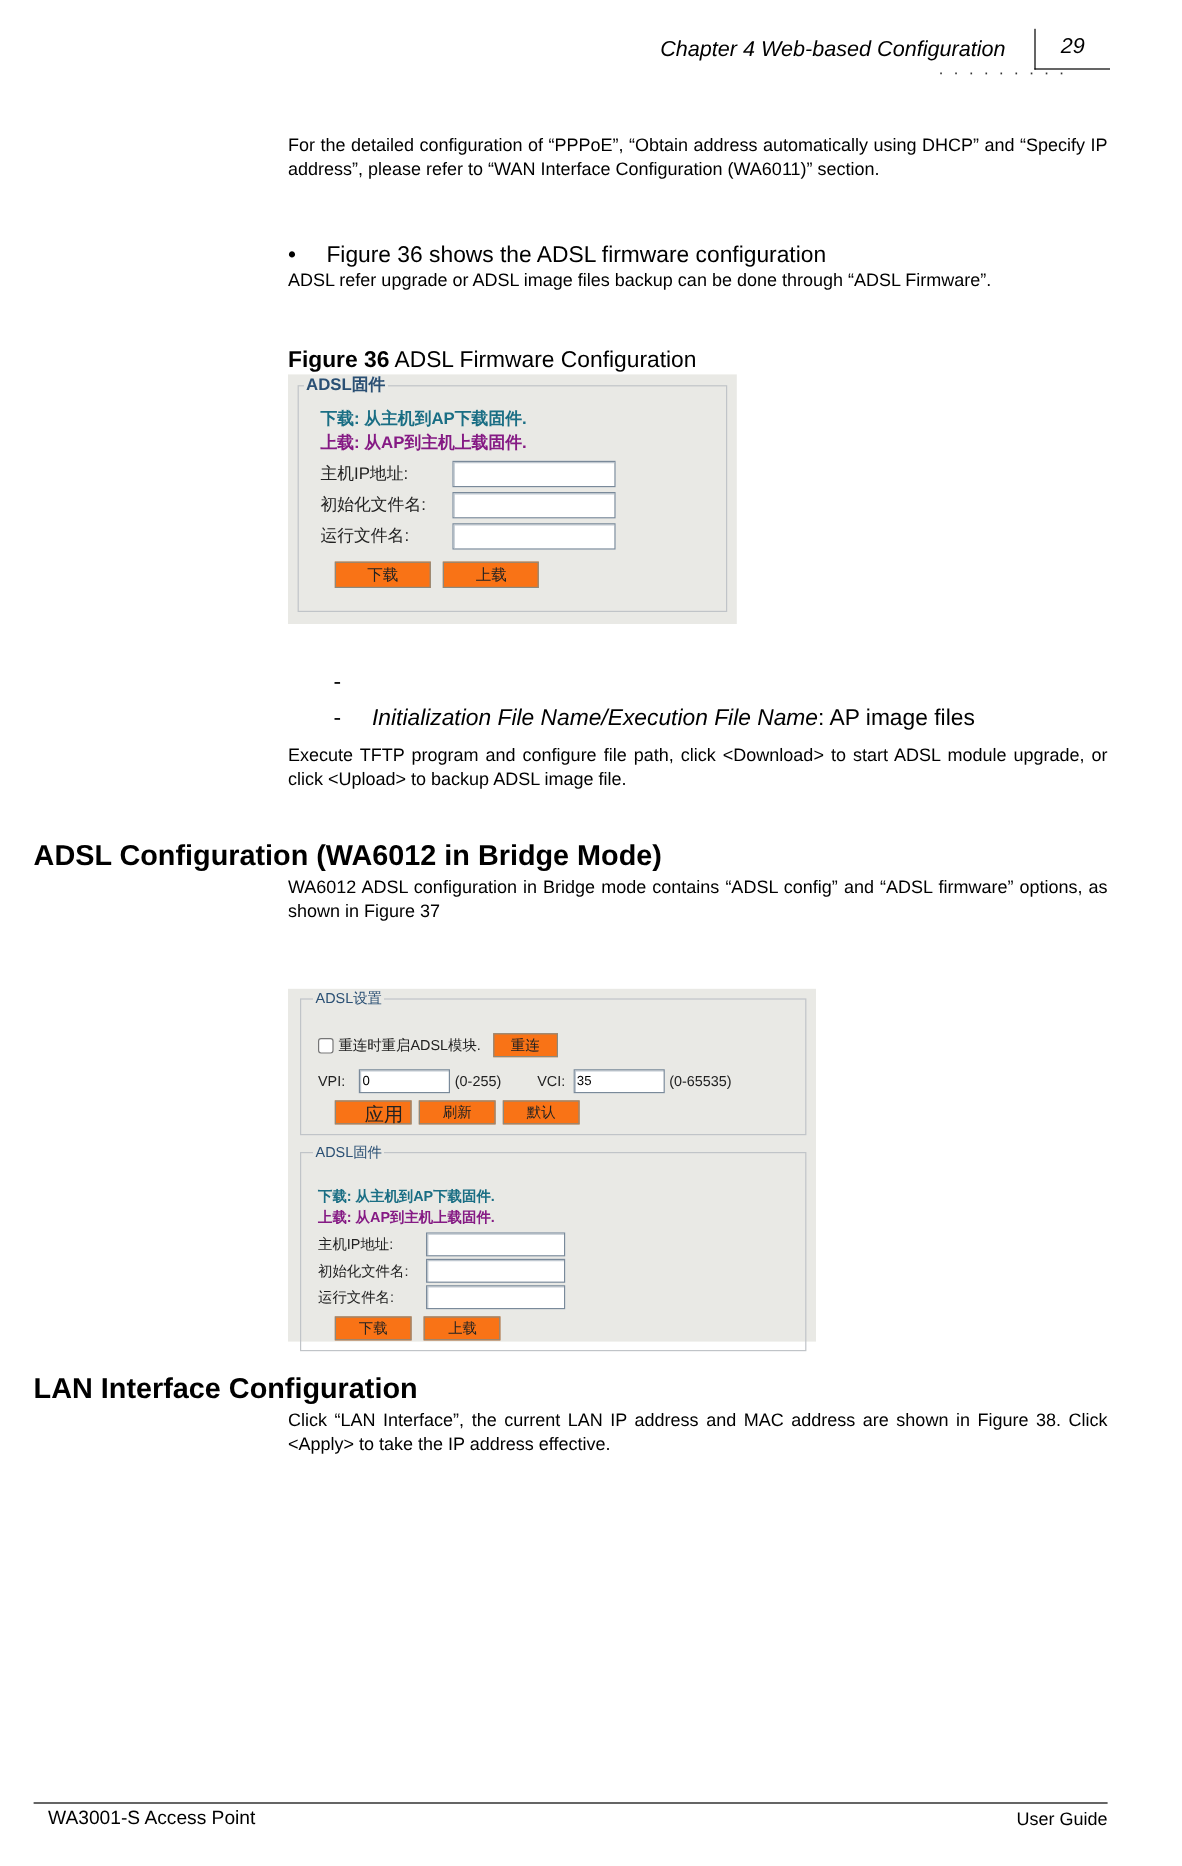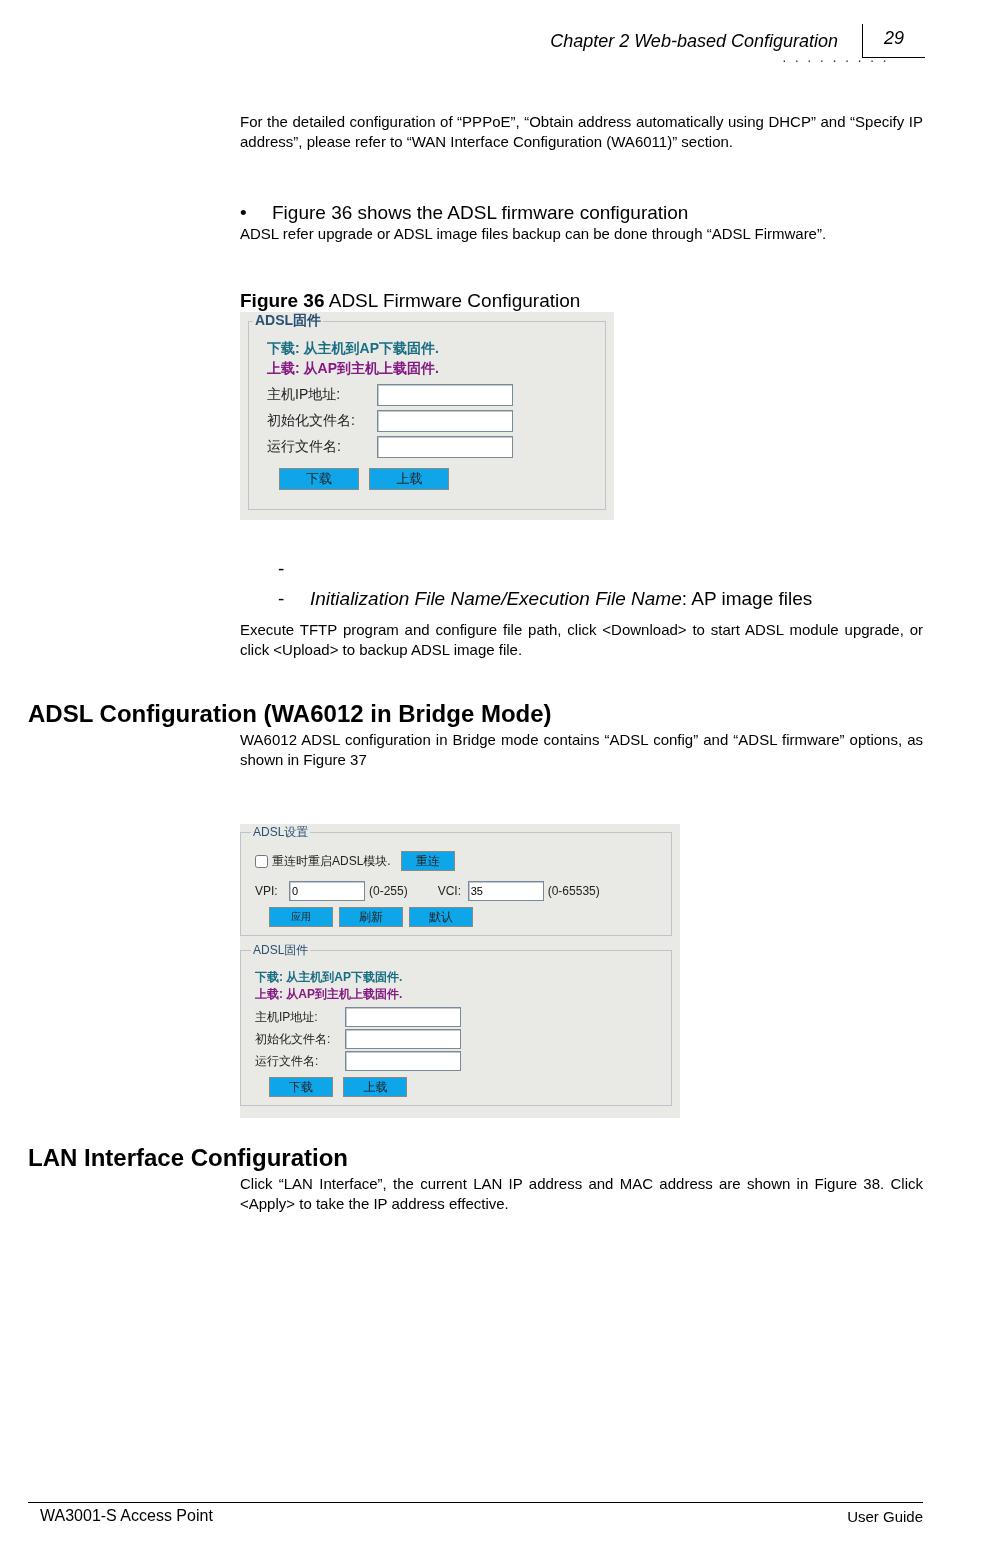--- a/index.html
+++ b/index.html
@@ -85,39 +85,39 @@
   .fig36 .frow .lbl { width: 110px; }
   .fig36 .frow input {
     width: 130px; height: 18px;
     border: 1px solid #7a8a9a; background: #fff;
     box-shadow: inset 1px 1px 0 #c0c8d0;
     font-size: 12px;
   }
   .fig36 .btnrow { margin: 10px 0 0 30px; }
   .fig36 button, .fig37 button {
     width: 80px; height: 22px;
-    background: #0ea5e9;
+    background: #f97316;
     border: 1px solid #8a8a80;
     font-size: 13px;
     font-family: inherit;
     color: #222;
     margin-right: 6px;
   }
   
   .fig37 {
     width: 440px;
     height: 294px;
     background: #e9e9e5;
     position: relative;
     font-family: "SimSun","Microsoft YaHei",Arial,sans-serif;
   }
   .fig37 fieldset {
     border: 1px solid #c0c4c8;
-    margin: 4px 8px 2px 0;
-    padding: 6px 8px 8px 8px;
+    margin: 4px 8px 2px 10px;
+    padding: 16px 8px 8px 8px;
   }
   .fig37 legend {
     font-size: 12px; color: #2b5074;
     padding: 0 2px; margin-left: 2px;
   }
   .fig37 .row { display: flex; align-items: center; font-size: 12px; color: #222; margin: 4px 0; }
   .fig37 .row .lbl { flex: none; }
   .fig37 input[type="text"] {
     border: 1px solid #7a8a9a; background: #fff;
     box-shadow: inset 1px 1px 0 #c0c8d0;
@@ -141,21 +141,21 @@
   }
   .footer-left { position: absolute; left: 40px; bottom: 30px; font-size: 16px; }
   .footer-right { position: absolute; right: 62px; bottom: 30px; font-size: 15px; }
 </style>
 </head>
 <body>
 
 <div class="page">
 
   <div class="header-area">
-    <span class="chap">Chapter 2 Web-based Configuration</span>
+    <span class="chap">Chapter 4 Web-based Configuration</span>
     <span class="pnum-box">29</span>
   </div>
   <div class="dotted-dec">·&nbsp;·&nbsp;·&nbsp;·&nbsp;·&nbsp;·&nbsp;·&nbsp;·&nbsp;·</div>
 
   <div class="body-col" style="top:112px;">
     <div class="para">For the detailed configuration of “PPPoE”, “Obtain address automatically using DHCP” and “Specify IP address”, please refer to “WAN Interface Configuration (WA6011)” section.</div>
   </div>
 
   <div class="body-col" style="top:196px;">
     <div class="bullet-row">
@@ -234,21 +234,21 @@
         </div>
         <div class="row" style="margin-top:10px;">
           <span class="lbl" style="width:34px; margin-left:6px;">VPI:</span>
           <input type="text" style="width: 70px;" value="0">
           <span style="margin:0 30px 0 4px;">(0-255)</span>
           <span class="lbl" style="width:30px;">VCI:</span>
           <input type="text" style="width: 70px;" value="35">
           <span style="margin-left:4px;">(0-65535)</span>
         </div>
         <div class="row" style="margin:6px 0 0 20px;">
-          <button style="width:64px;height:20px;font-size:10px;">应用</button>
+          <button style="width:64px;height:20px;font-size:16px;text-align:right;">应用</button>
           <button style="width:64px;height:20px;font-size:12px;">刷新</button>
           <button style="width:64px;height:20px;font-size:12px;">默认</button>
         </div>
       </fieldset>
 
       <fieldset style="margin-top:6px;">
         <legend>ADSL固件</legend>
         <div class="dlrow">下载: 从主机到AP下载固件.</div>
         <div class="ulrow">上载: 从AP到主机上载固件.</div>
         <div class="frow2">

